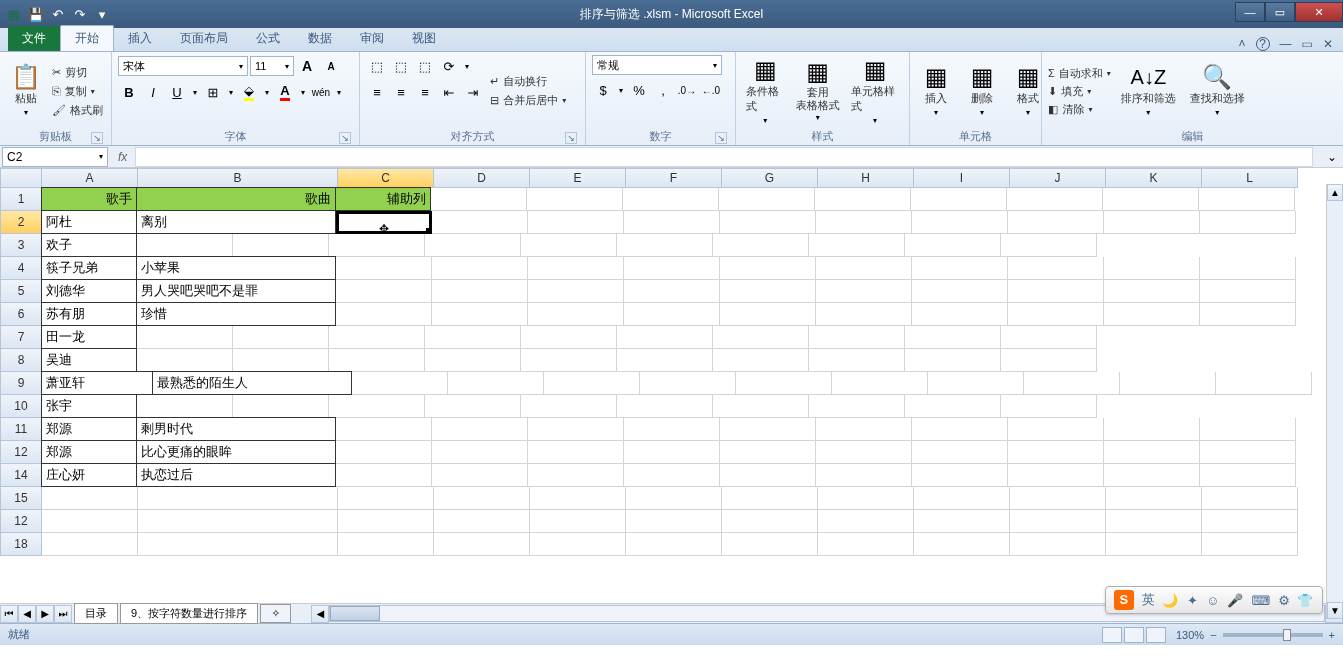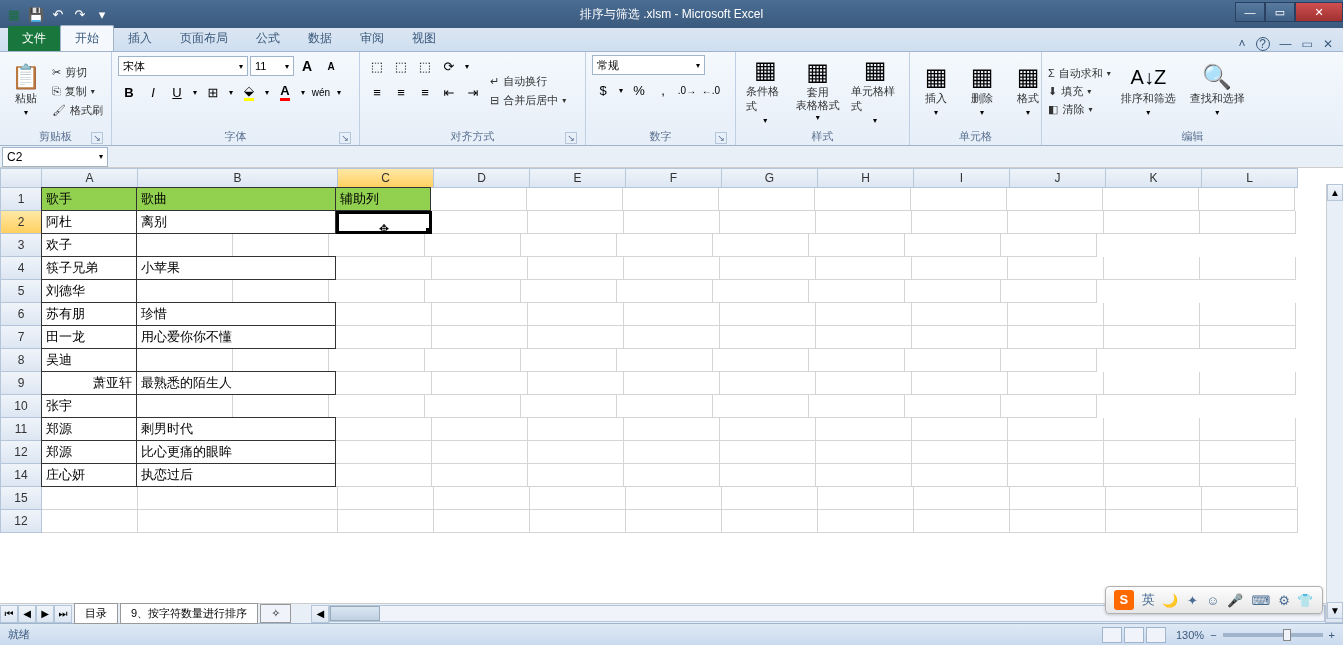--- a/index.html
+++ b/index.html
@@ -48,21 +48,21 @@
 .grid-area { position: relative; height: 435px; overflow: hidden; background: #fff; }
 .col-headers { display: flex; height: 20px; }
 .corner { width: 42px; border: 1px solid #b6c6da; background: linear-gradient(#f0f4fa, #dce6f2); }
 .col-head { border: 1px solid #b6c6da; border-left: none; background: linear-gradient(#f0f4fa, #dce6f2); text-align: center; font-size: 12px; color: #333; line-height: 18px; }
 .col-head.selected { background: linear-gradient(#ffe8a6, #ffd060); }
 .rows-wrap { display: flex; flex-direction: column; }
 .grid-row { display: flex; height: 23px; }
 .row-head { width: 42px; border: 1px solid #b6c6da; border-top: none; background: linear-gradient(#f0f4fa, #dce6f2); text-align: center; font-size: 12px; line-height: 22px; color: #333; }
 .row-head.selected { background: linear-gradient(#ffe8a6, #ffd060); }
 .cell { border-right: 1px solid #d4d4d4; border-bottom: 1px solid #d4d4d4; font-size: 13px; padding: 0 4px; line-height: 22px; overflow: hidden; white-space: nowrap; }
-.cell.header-cell { background: #92d050; border: 1px solid #333; margin-top: -1px; margin-left: -1px; }
+.cell.header-cell { background: #92d050; border: 1px solid #333; margin-top: -1px; margin-left: -1px; text-align: right; }
 .cell.data-bordered { border: 1px solid #333; margin-top: -1px; margin-left: -1px; }
 .cell.selected-cell { border: 3px solid #000; position: relative; z-index: 2; }
 .fill-handle { position: absolute; width: 6px; height: 6px; background: #000; right: -3px; bottom: -3px; }
 .cursor-cross { position: absolute; font-size: 12px; top: 4px; left: 50%; transform: translateX(-50%); }
 
 .grid-scroll-right { position: absolute; right: 0; top: 184px; width: 17px; height: 435px; background: #e9eff7; border-left: 1px solid #ccc; }
 .scroll-arrow { height: 17px; background: linear-gradient(#f0f4fa, #dce6f2); border: 1px solid #b6c6da; text-align: center; font-size: 10px; line-height: 15px; }
 
 
 .sheettab-row { height: 20px; display: flex; align-items: center; background: #e9eff7; border-top: 1px solid #ccc; }
@@ -219,21 +219,21 @@
             <span>合并后居中</span>
             <span style="font-size:8px">▾</span>
           </div>
       </div>
     </div>
     <div class="group-label"><span>对齐方式</span><span class="group-launcher">↘</span></div>
   </div>
 
   <div class="ribbon-group" style="width:150px">
     <div class="group-content col-stack" style="gap:4px">
-      <div class="combo" style="width:113px">
+      <div class="combo" style="width:130px">
           <span>常规</span>
           <span style="font-size:8px">▾</span>
         </div>
       <div class="small-btn-row">
         <div class="small-btn">$</div>
         <div class="small-btn" style="width:10px;font-size:8px">▾</div>
         <div class="small-btn">%</div>
         <div class="small-btn">,</div>
         <div class="small-btn" style="font-size:10px">.0→</div>
         <div class="small-btn" style="font-size:10px">←.0</div>
@@ -317,20 +317,25 @@
     </div>
     <div class="group-label"><span>编辑</span></div>
   </div>
 </div>
 
 <div class="namebox-row">
   <div class="namebox">
       <span>C2</span>
       <span style="font-size:8px">▾</span>
     </div>
+  <div class="fx-area">
+    <span class="fx-label">fx</span>
+    <div class="formula-input"></div>
+    <span style="padding:0 6px">⌄</span>
+  </div>
 </div>
 
 <div class="grid-area">
   <div class="col-headers">
     <div class="corner"></div>
     <div id="colheads" style="display: flex;">
         <div class="col-head" style="width: 96px;">A</div>
         <div class="col-head" style="width: 200px;">B</div>
         <div class="col-head selected" style="width: 96px;">C</div>
         <div class="col-head" style="width: 96px;">D</div>
@@ -403,20 +408,21 @@
         <div class="cell" style="width: 96px;"></div>
         <div class="cell" style="width: 96px;"></div>
         <div class="cell" style="width: 96px;"></div>
         <div class="cell" style="width: 96px;"></div>
         <div class="cell" style="width: 96px;"></div>
         <div class="cell" style="width: 96px;"></div>
       </div>
       <div class="grid-row">
         <div class="row-head">5</div>
         <div class="cell data-bordered" style="width: 96px;">刘德华</div>
+        <div class="cell data-bordered" style="width: 200px;">男人哭吧哭吧不是罪</div>
         <div class="cell" style="width: 96px;"></div>
         <div class="cell" style="width: 96px;"></div>
         <div class="cell" style="width: 96px;"></div>
         <div class="cell" style="width: 96px;"></div>
         <div class="cell" style="width: 96px;"></div>
         <div class="cell" style="width: 96px;"></div>
         <div class="cell" style="width: 96px;"></div>
         <div class="cell" style="width: 96px;"></div>
         <div class="cell" style="width: 96px;"></div>
         <div class="cell" style="width: 96px;"></div>
@@ -432,21 +438,20 @@
         <div class="cell" style="width: 96px;"></div>
         <div class="cell" style="width: 96px;"></div>
         <div class="cell" style="width: 96px;"></div>
         <div class="cell" style="width: 96px;"></div>
         <div class="cell" style="width: 96px;"></div>
         <div class="cell" style="width: 96px;"></div>
       </div>
       <div class="grid-row">
         <div class="row-head">7</div>
         <div class="cell data-bordered" style="width: 96px;">田一龙</div>
-        <div class="cell data-bordered" style="width: 200px;">用心爱你你不懂</div>
         <div class="cell" style="width: 96px;"></div>
         <div class="cell" style="width: 96px;"></div>
         <div class="cell" style="width: 96px;"></div>
         <div class="cell" style="width: 96px;"></div>
         <div class="cell" style="width: 96px;"></div>
         <div class="cell" style="width: 96px;"></div>
         <div class="cell" style="width: 96px;"></div>
         <div class="cell" style="width: 96px;"></div>
         <div class="cell" style="width: 96px;"></div>
         <div class="cell" style="width: 96px;"></div>
@@ -460,21 +465,21 @@
         <div class="cell" style="width: 96px;"></div>
         <div class="cell" style="width: 96px;"></div>
         <div class="cell" style="width: 96px;"></div>
         <div class="cell" style="width: 96px;"></div>
         <div class="cell" style="width: 96px;"></div>
         <div class="cell" style="width: 96px;"></div>
         <div class="cell" style="width: 96px;"></div>
       </div>
       <div class="grid-row">
         <div class="row-head">9</div>
-        <div class="cell data-bordered" style="width: 96px; text-align: right;">萧亚轩</div>
+        <div class="cell data-bordered" style="width: 112px;">萧亚轩</div>
         <div class="cell data-bordered" style="width: 200px;">最熟悉的陌生人</div>
         <div class="cell" style="width: 96px;"></div>
         <div class="cell" style="width: 96px;"></div>
         <div class="cell" style="width: 96px;"></div>
         <div class="cell" style="width: 96px;"></div>
         <div class="cell" style="width: 96px;"></div>
         <div class="cell" style="width: 96px;"></div>
         <div class="cell" style="width: 96px;"></div>
         <div class="cell" style="width: 96px;"></div>
         <div class="cell" style="width: 96px;"></div>
@@ -549,20 +554,35 @@
         <div class="cell" style="width: 96px;"></div>
         <div class="cell" style="width: 96px;"></div>
         <div class="cell" style="width: 96px;"></div>
         <div class="cell" style="width: 96px;"></div>
         <div class="cell" style="width: 96px;"></div>
         <div class="cell" style="width: 96px;"></div>
         <div class="cell" style="width: 96px;"></div>
       </div>
       <div class="grid-row">
         <div class="row-head">12</div>
+        <div class="cell" style="width: 96px;"></div>
+        <div class="cell" style="width: 200px;"></div>
+        <div class="cell" style="width: 96px;"></div>
+        <div class="cell" style="width: 96px;"></div>
+        <div class="cell" style="width: 96px;"></div>
+        <div class="cell" style="width: 96px;"></div>
+        <div class="cell" style="width: 96px;"></div>
+        <div class="cell" style="width: 96px;"></div>
+        <div class="cell" style="width: 96px;"></div>
+        <div class="cell" style="width: 96px;"></div>
+        <div class="cell" style="width: 96px;"></div>
+        <div class="cell" style="width: 96px;"></div>
+      </div>
+      <div class="grid-row">
+        <div class="row-head">18</div>
         <div class="cell" style="width: 96px;"></div>
         <div class="cell" style="width: 200px;"></div>
         <div class="cell" style="width: 96px;"></div>
         <div class="cell" style="width: 96px;"></div>
         <div class="cell" style="width: 96px;"></div>
         <div class="cell" style="width: 96px;"></div>
         <div class="cell" style="width: 96px;"></div>
         <div class="cell" style="width: 96px;"></div>
         <div class="cell" style="width: 96px;"></div>
         <div class="cell" style="width: 96px;"></div>

